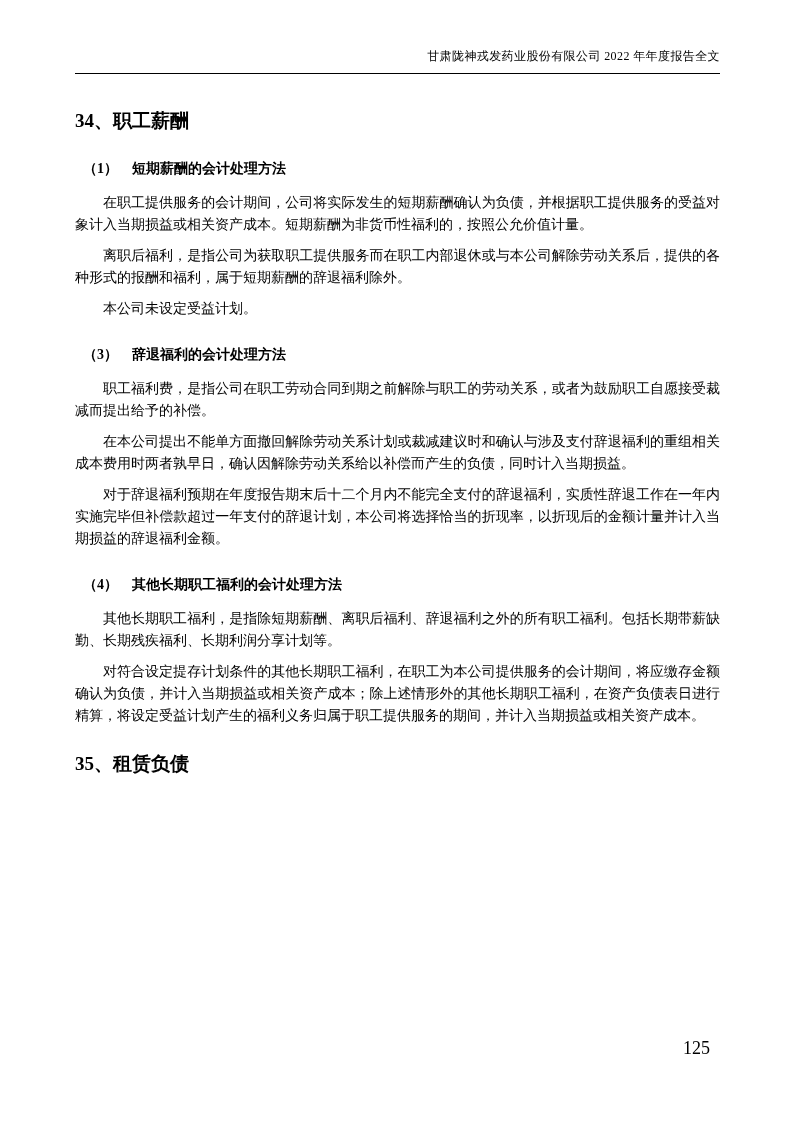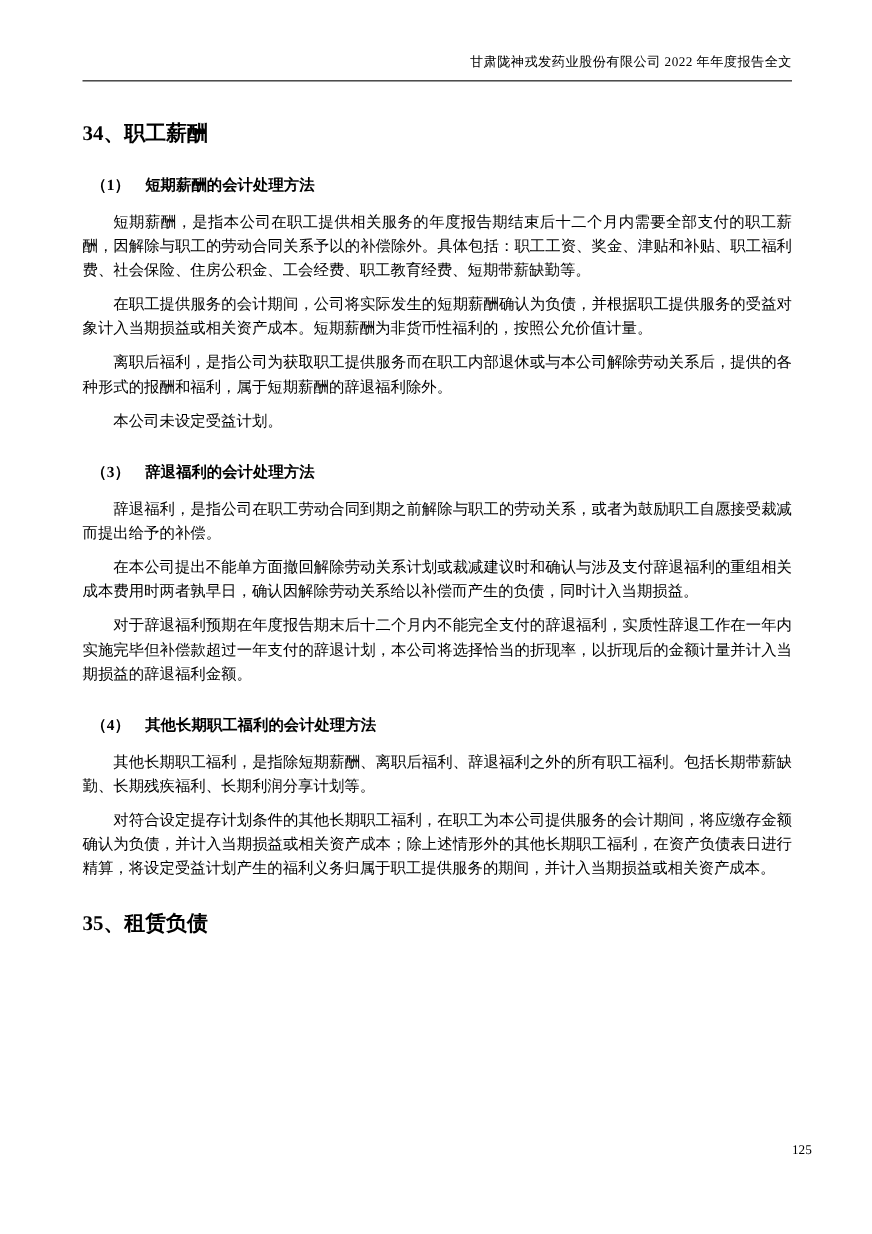--- a/index.html
+++ b/index.html
@@ -37,43 +37,42 @@
   }
   .content p.paragraph {
     font-size:14px;
     line-height:22px;
     text-align:justify;
     text-indent:2em;
     margin:0 0 9px 0;
   }
   .page-number {
     position:absolute;
-    right:55px;
+    right:83px;
     top:1038px;
-    font-size:12px;
+    font-size:18px;
   }
 </style>
 </head>
 <body>
 
 <div class="page">
 
   <div class="header">
     <span>甘肃陇神戎发药业股份有限公司 2022 年年度报告全文</span>
   </div>
 
   <div class="content">
       <h1 class="heading1">34、职工薪酬</h1>
       <h2 class="heading2">（1）　短期薪酬的会计处理方法</h2>
-      <p class="paragraph">短期薪酬，是指本公司在职工提供相关服务的年度报告期结束后十二个月内需要全部支付的职工薪酬，因解除与职工的劳动合同关系予以的补偿除外。具体包括：职工工资、奖金、津贴和补贴、职工福利费、社会保险、住房公积金、工会经费、职工教育经费、短期带薪缺勤等。</p>
       <p class="paragraph">在职工提供服务的会计期间，公司将实际发生的短期薪酬确认为负债，并根据职工提供服务的受益对象计入当期损益或相关资产成本。短期薪酬为非货币性福利的，按照公允价值计量。</p>
       <p class="paragraph">离职后福利，是指公司为获取职工提供服务而在职工内部退休或与本公司解除劳动关系后，提供的各种形式的报酬和福利，属于短期薪酬的辞退福利除外。</p>
       <p class="paragraph">本公司未设定受益计划。</p>
       <h2 class="heading2">（3）　辞退福利的会计处理方法</h2>
-      <p class="paragraph">辞退福利，是指公司在职工劳动合同到期之前解除与职工的劳动关系，或者为鼓励职工自愿接受裁减而提出给予的补偿。</p>
+      <p class="paragraph">职工福利费，是指公司在职工劳动合同到期之前解除与职工的劳动关系，或者为鼓励职工自愿接受裁减而提出给予的补偿。</p>
       <p class="paragraph">在本公司提出不能单方面撤回解除劳动关系计划或裁减建议时和确认与涉及支付辞退福利的重组相关成本费用时两者孰早日，确认因解除劳动关系给以补偿而产生的负债，同时计入当期损益。</p>
       <p class="paragraph">对于辞退福利预期在年度报告期末后十二个月内不能完全支付的辞退福利，实质性辞退工作在一年内实施完毕但补偿款超过一年支付的辞退计划，本公司将选择恰当的折现率，以折现后的金额计量并计入当期损益的辞退福利金额。</p>
       <h2 class="heading2">（4）　其他长期职工福利的会计处理方法</h2>
       <p class="paragraph">其他长期职工福利，是指除短期薪酬、离职后福利、辞退福利之外的所有职工福利。包括长期带薪缺勤、长期残疾福利、长期利润分享计划等。</p>
       <p class="paragraph">对符合设定提存计划条件的其他长期职工福利，在职工为本公司提供服务的会计期间，将应缴存金额确认为负债，并计入当期损益或相关资产成本；除上述情形外的其他长期职工福利，在资产负债表日进行精算，将设定受益计划产生的福利义务归属于职工提供服务的期间，并计入当期损益或相关资产成本。</p>
       <h1 class="heading1">35、租赁负债</h1>
     </div>
 
   <div class="page-number">125</div>
 

